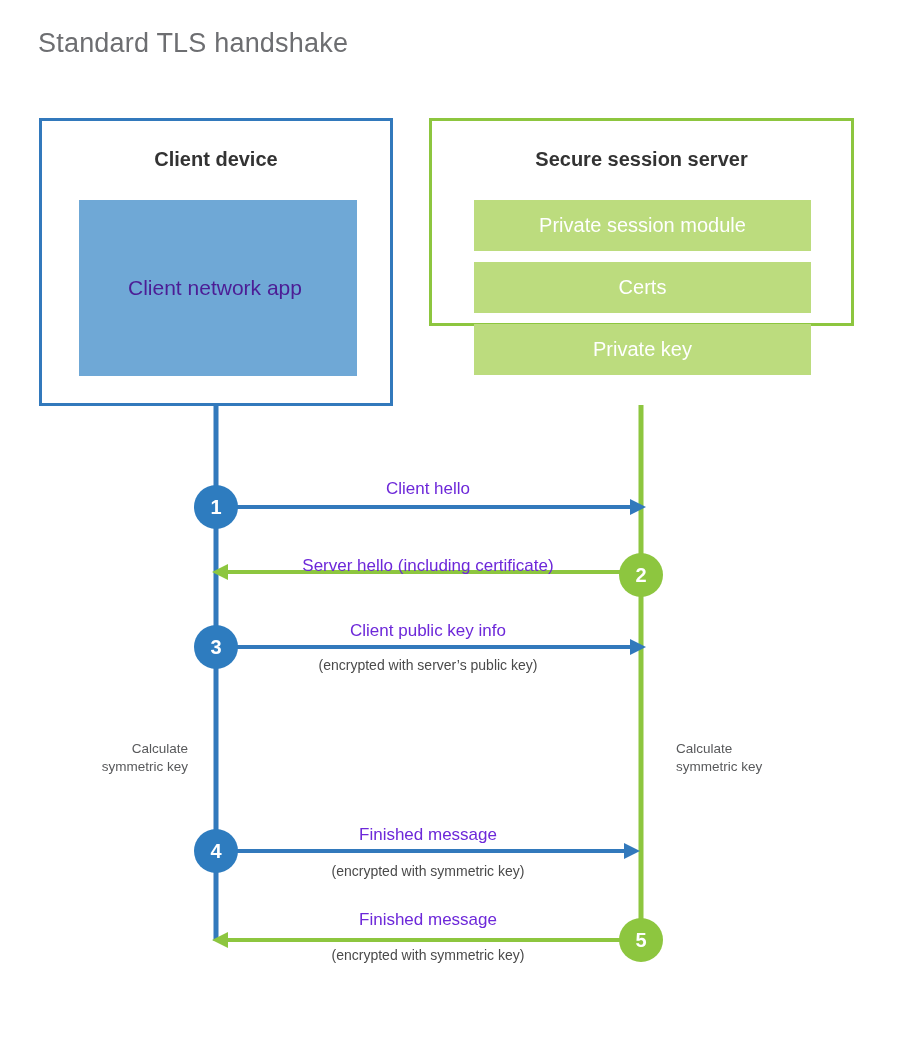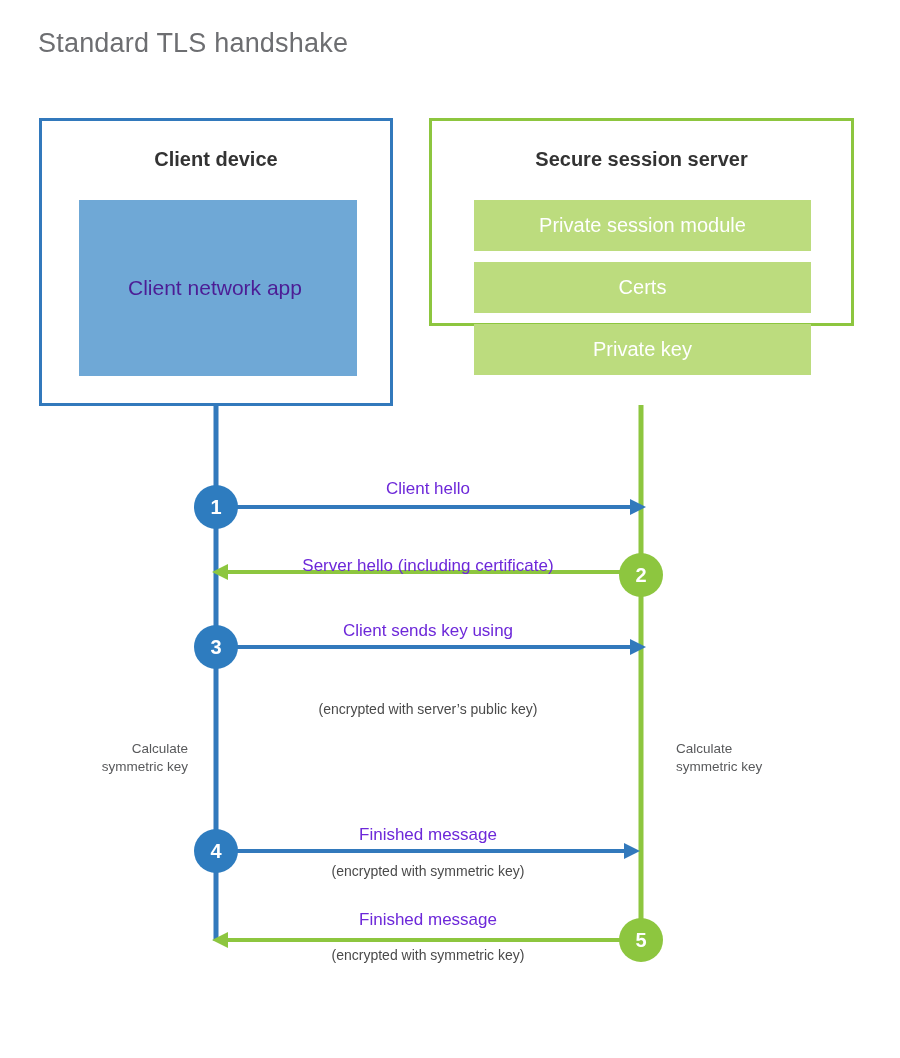--- a/index.html
+++ b/index.html
@@ -217,22 +217,22 @@
   <div class="step-circle blue" style="left:194px; top:485px;">1</div>
   <div class="step-circle green" style="left:619px; top:553px;">2</div>
   <div class="step-circle blue" style="left:194px; top:625px;">3</div>
   <div class="step-circle blue" style="left:194px; top:829px;">4</div>
   <div class="step-circle green" style="left:619px; top:918px;">5</div>
 
   <div class="msg-label" style="left:228px; top:479px; width:400px;">Client hello</div>
 
   <div class="msg-label" style="left:228px; top:556px; width:400px;">Server hello (including certificate)</div>
 
-  <div class="msg-label" style="left:228px; top:621px; width:400px;">Client sends key using</div>
-  <div class="msg-sublabel" style="left:228px; top:657px; width:400px;margin-top:44px;">(encrypted with server’s public key)</div>
+  <div class="msg-label" style="left:228px; top:621px; width:400px;">Client public key info</div>
+  <div class="msg-sublabel" style="left:228px; top:657px; width:400px;">(encrypted with server’s public key)</div>
 
   <div class="msg-label" style="left:228px; top:825px; width:400px;">Finished message</div>
   <div class="msg-sublabel" style="left:228px; top:863px; width:400px;">(encrypted with symmetric key)</div>
 
   <div class="msg-label" style="left:228px; top:910px; width:400px;">Finished message</div>
   <div class="msg-sublabel" style="left:228px; top:947px; width:400px;">(encrypted with symmetric key)</div>
 
 
   <div class="side-note right-align" style="left:8px; top:740px; width:180px;">Calculate
 symmetric key</div>

